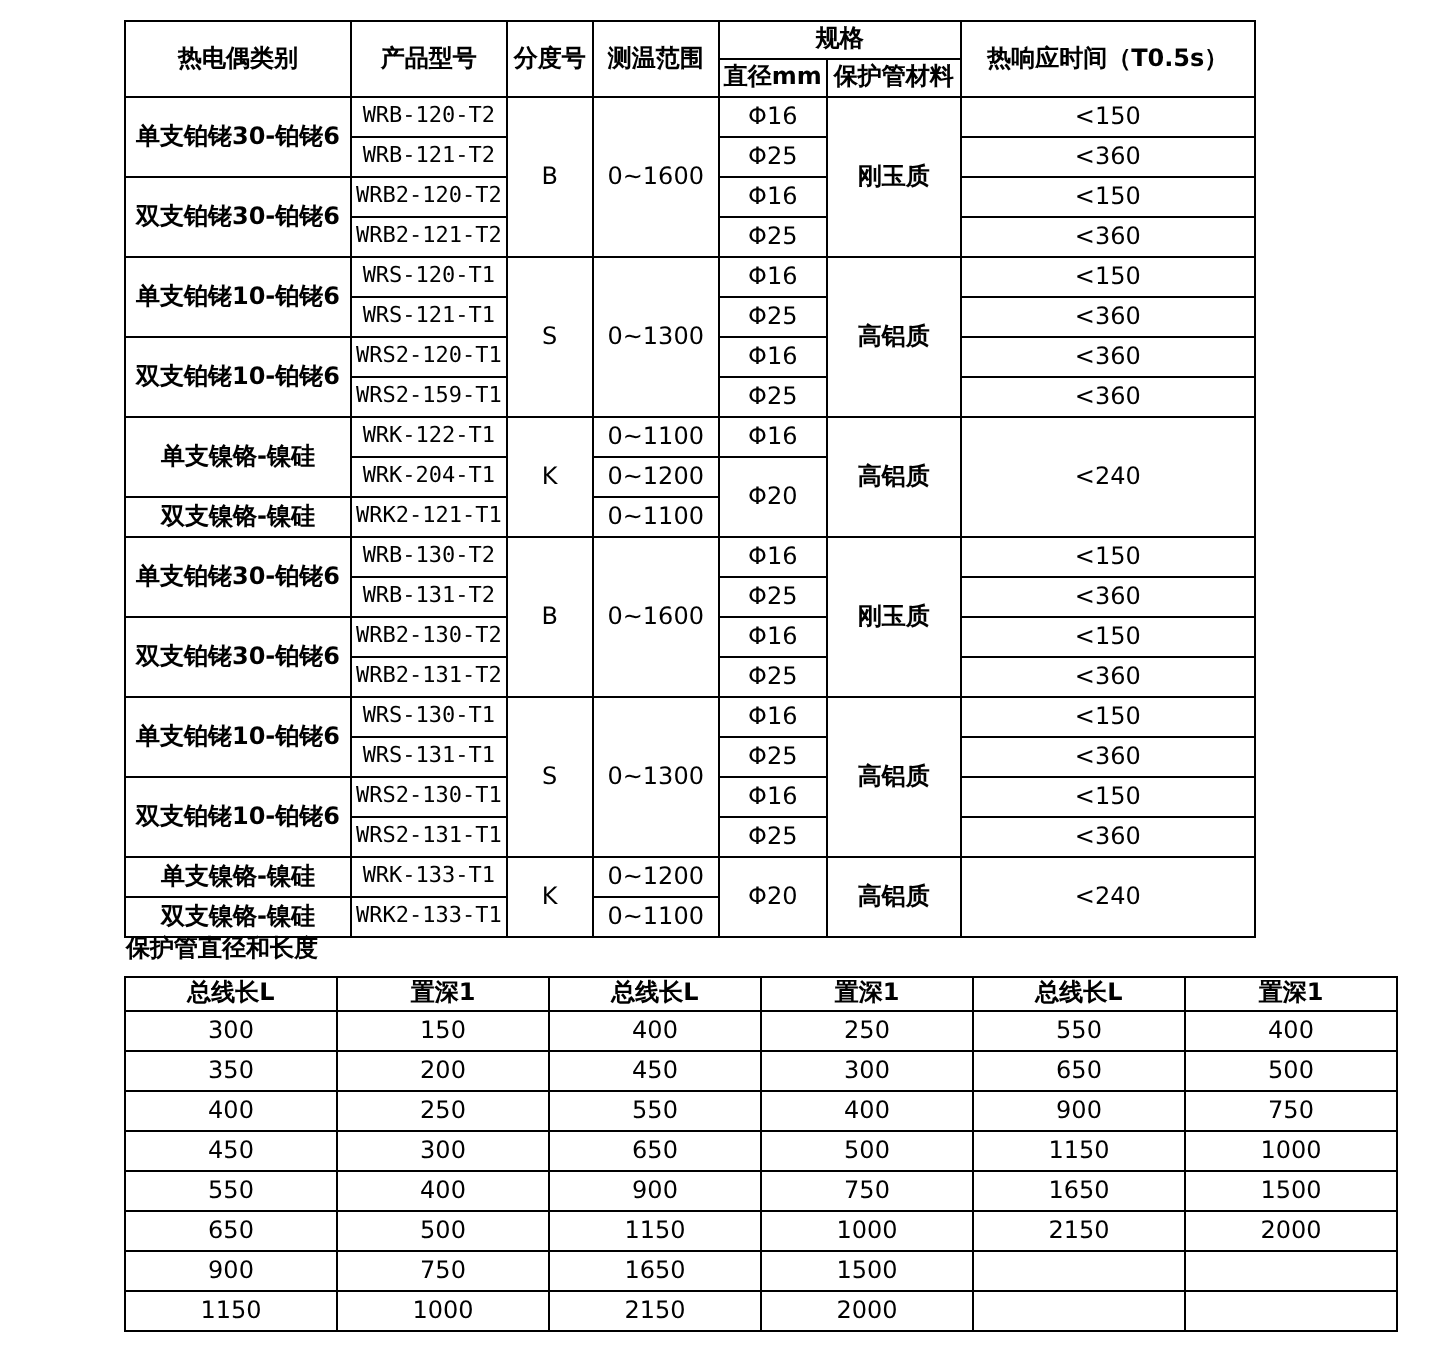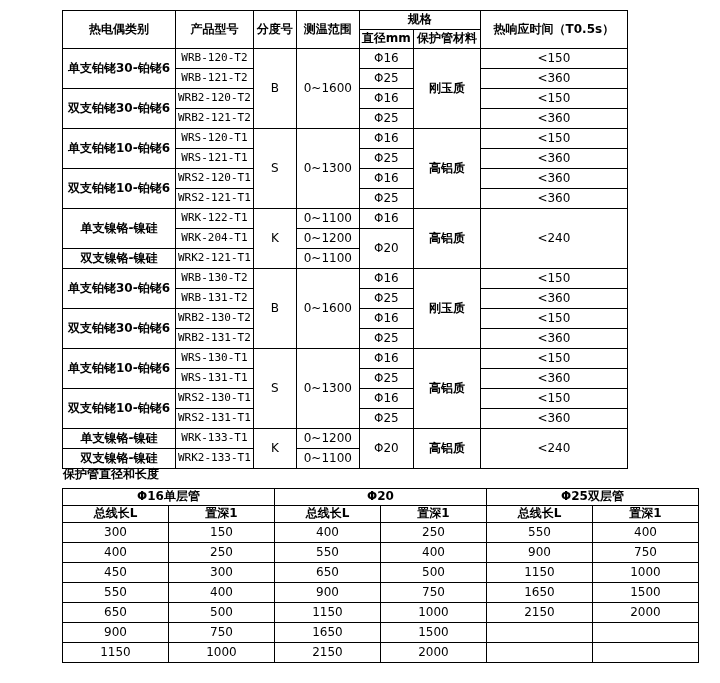--- a/index.html
+++ b/index.html
@@ -94,21 +94,21 @@
         <td>Φ25</td>
         <td>&lt;360</td>
       </tr>
       <tr>
         <td rowspan="2" class="cjk">双支铂铑10-铂铑6</td>
         <td class="mono">WRS2-120-T1</td>
         <td>Φ16</td>
         <td>&lt;360</td>
       </tr>
       <tr>
-        <td class="mono">WRS2-121-T1</td>
+        <td class="mono">WRS2-159-T1</td>
         <td>Φ25</td>
         <td>&lt;360</td>
       </tr>
       <tr>
         <td rowspan="2" class="cjk">单支镍铬-镍硅</td>
         <td class="mono">WRK-122-T1</td>
         <td rowspan="3">K</td>
         <td>0~1100</td>
         <td>Φ16</td>
         <td rowspan="3" class="cjk">高铝质</td>
@@ -197,43 +197,46 @@
   <colgroup>
     <col style="width:106px">
       <col style="width:106px">
       <col style="width:106px">
     <col style="width:106px">
       <col style="width:106px">
       <col style="width:106px">
   </colgroup>
   <thead>
     <tr>
-        <td colspan="2" class="cjk">Φ16单层管</td>
-        <td colspan="2" class="cjk">Φ20</td>
-        <td colspan="2" class="cjk">Φ25双层管</td>
-      </tr>
-    <tr>
         <td class="cjk">总线长L</td>
         <td class="cjk">置深1</td>
         <td class="cjk">总线长L</td>
         <td class="cjk">置深1</td>
         <td class="cjk">总线长L</td>
         <td class="cjk">置深1</td>
       </tr>
   </thead>
   <tbody>
       <tr>
         <td>300</td>
         <td>150</td>
         <td>400</td>
         <td>250</td>
         <td>550</td>
         <td>400</td>
       </tr>
       <tr>
+        <td>350</td>
+        <td>200</td>
+        <td>450</td>
+        <td>300</td>
+        <td>650</td>
+        <td>500</td>
+      </tr>
+      <tr>
         <td>400</td>
         <td>250</td>
         <td>550</td>
         <td>400</td>
         <td>900</td>
         <td>750</td>
       </tr>
       <tr>
         <td>450</td>
         <td>300</td>

